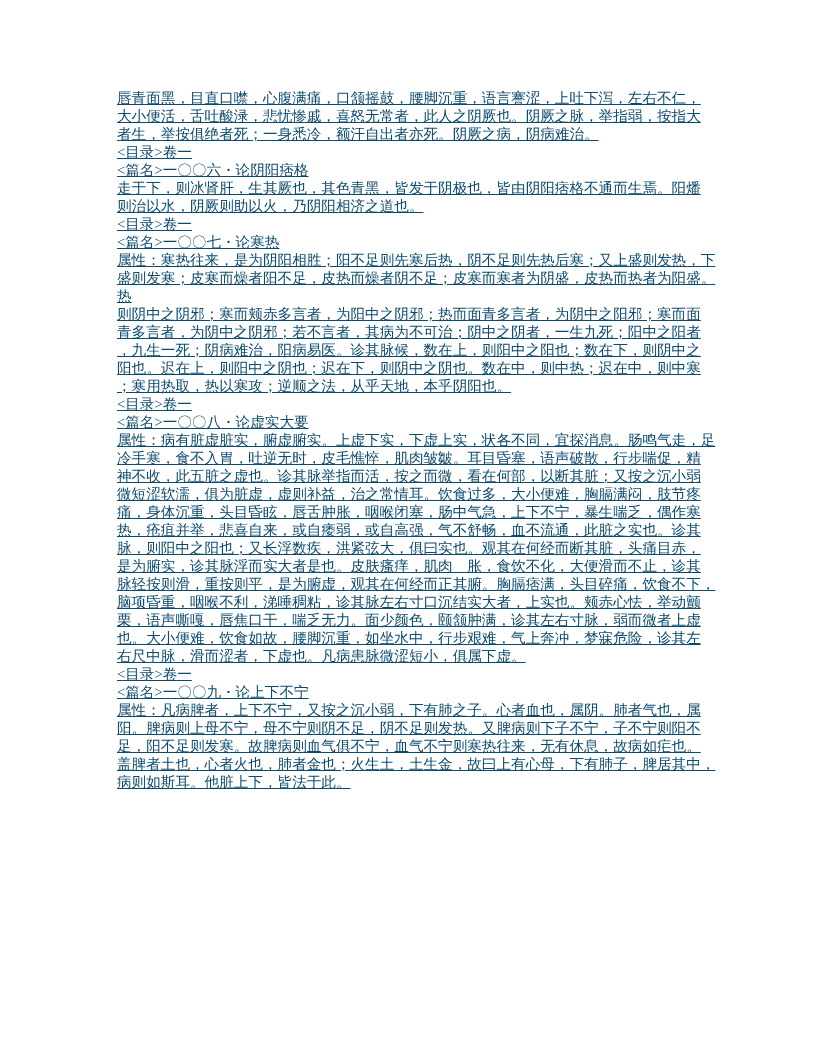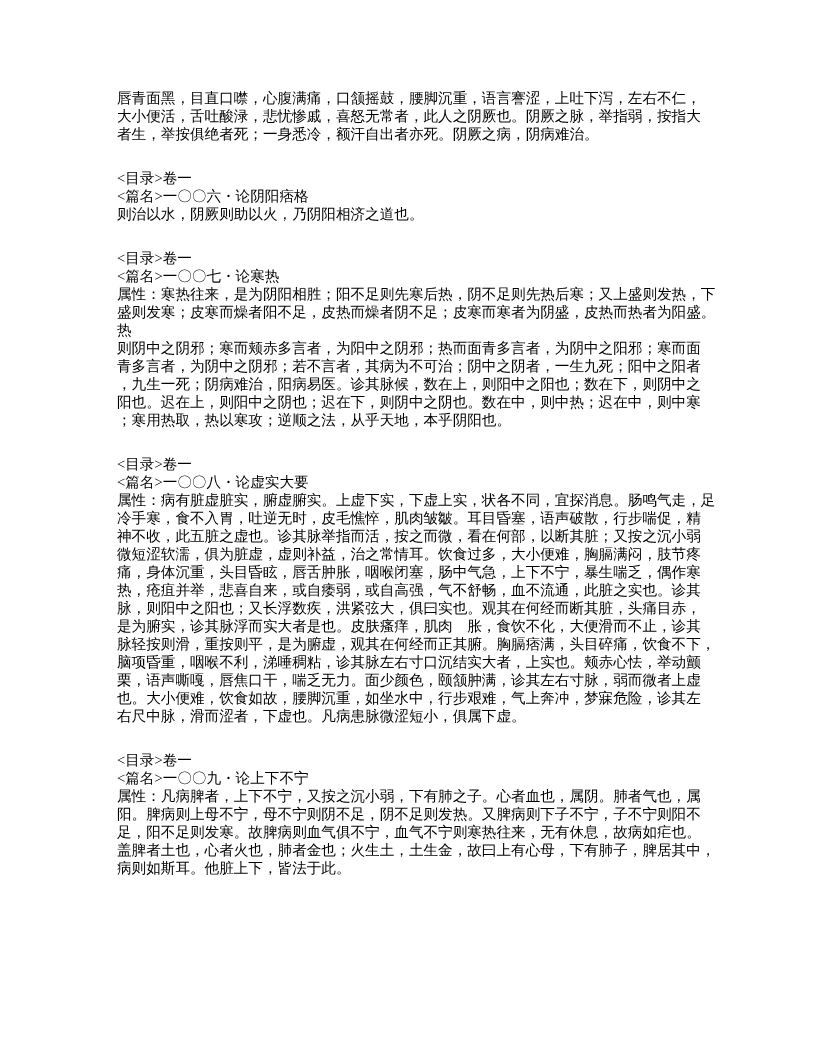--- a/index.html
+++ b/index.html
@@ -13,44 +13,45 @@
     height: 1056px;
     box-sizing: border-box;
     background: #ffffff;
     padding: 89px 98px 0 117px;
     overflow: hidden;
   }
   .content {
     font-family: "Liberation Serif", "DejaVu Serif", serif;
     font-size: 14.6px;
     line-height: 18px;
-    color: #000000;
+    color: #0c4a6e;
+    text-decoration: underline;
   }
   .block + .block {
-    margin-top: 26px;
   }
   .line {
     white-space: pre;
     min-height: 18px;
     letter-spacing: 0;
   }
 </style>
 </head>
 <body>
 
 <div class="page">
   <div class="content" id="doc-content">
       <div class="block">
         <div class="line">唇青面黑，目直口噤，心腹满痛，口颔摇鼓，腰脚沉重，语言謇涩，上吐下泻，左右不仁，</div>
         <div class="line">大小便活，舌吐酸渌，悲忧惨戚，喜怒无常者，此人之阴厥也。阴厥之脉，举指弱，按指大</div>
         <div class="line">者生，举按俱绝者死；一身悉冷，额汗自出者亦死。阴厥之病，阴病难治。</div>
       </div>
       <div class="block">
         <div class="line">&lt;目录&gt;卷一</div>
         <div class="line">&lt;篇名&gt;一〇〇六・论阴阳痞格</div>
+        <div class="line">走于下，则冰肾肝，生其厥也，其色青黑，皆发于阴极也，皆由阴阳痞格不通而生焉。阳燔</div>
         <div class="line">则治以水，阴厥则助以火，乃阴阳相济之道也。</div>
       </div>
       <div class="block">
         <div class="line">&lt;目录&gt;卷一</div>
         <div class="line">&lt;篇名&gt;一〇〇七・论寒热</div>
         <div class="line">属性：寒热往来，是为阴阳相胜；阳不足则先寒后热，阴不足则先热后寒；又上盛则发热，下</div>
         <div class="line">盛则发寒；皮寒而燥者阳不足，皮热而燥者阴不足；皮寒而寒者为阴盛，皮热而热者为阳盛。</div>
         <div class="line">热</div>
         <div class="line">则阴中之阴邪；寒而颊赤多言者，为阳中之阴邪；热而面青多言者，为阴中之阳邪；寒而面</div>
         <div class="line">青多言者，为阴中之阴邪；若不言者，其病为不可治；阴中之阴者，一生九死；阳中之阳者</div>

